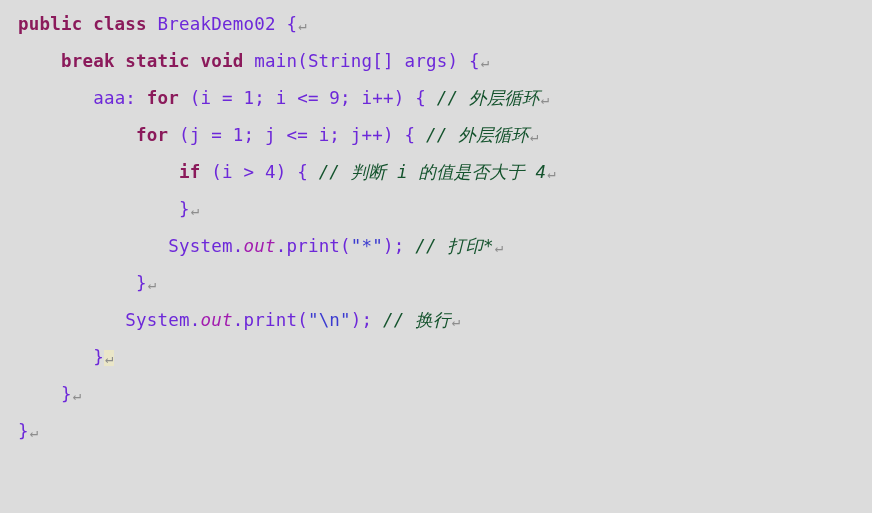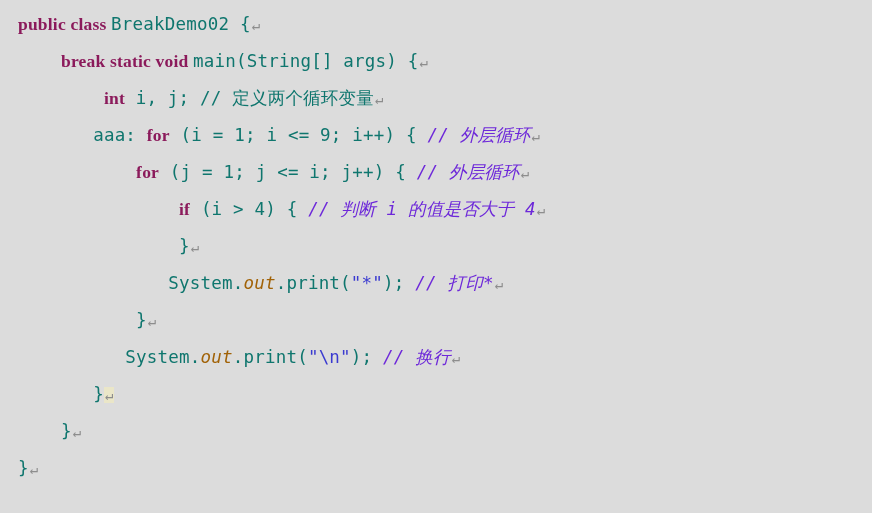--- a/index.html
+++ b/index.html
@@ -22,35 +22,34 @@
   .code-line {
     height: 37px;
     line-height: 37px;
     white-space: pre;
     font-size: 17.5px;
     letter-spacing: 0.2px;
     color: #2c2c2c;
   }
 
   
-  .tok-keyword   { color: #8b1a5b; font-weight: bold; font-family: Liberation Serif, serif; }
-  .tok-plain     { color: #0f766e; }
-  .tok-field     { color: #a16207; font-style: italic; }
+  .tok-keyword   { color: #8b1a5b; font-weight: bold; }
+  .tok-plain     { color: #6d28d9; }
+  .tok-field     { color: #a21caf; font-style: italic; }
   .tok-string    { color: #3a3ad0; }
-  .tok-comment   { color: #6d28d9; font-style: italic; }
+  .tok-comment   { color: #14532d; font-style: italic; }
   .tok-return    { color: #8d8d8d; font-size: 14px; padding-left: 1px; }
   .tok-return-hl { color: #8d8d8d; font-size: 14px; background: #eae6c8; padding-left: 1px; }
 </style>
 </head>
 <body>
 
 <div id="code-listing">
     <div class="code-line"><span class="tok-keyword">public class </span><span class="tok-plain">BreakDemo02 {</span><span class="tok-return">↵</span></div>
     <div class="code-line"><span>    </span><span class="tok-keyword">break static void </span><span class="tok-plain">main(String[] args) {</span><span class="tok-return">↵</span></div>
-    <div class="code-line"><span>        </span><span class="tok-keyword">int</span><span class="tok-plain"> i, j; // 定义两个循环变量</span><span class="tok-return">↵</span></div>
     <div class="code-line"><span>       </span><span class="tok-plain">aaa: </span><span class="tok-keyword">for</span><span class="tok-plain"> (i = 1; i &lt;= 9; i++) {</span><span class="tok-comment"> // 外层循环</span><span class="tok-return">↵</span></div>
     <div class="code-line"><span>           </span><span class="tok-keyword">for</span><span class="tok-plain"> (j = 1; j &lt;= i; j++) {</span><span class="tok-comment"> // 外层循环</span><span class="tok-return">↵</span></div>
     <div class="code-line"><span>               </span><span class="tok-keyword">if</span><span class="tok-plain"> (i &gt; 4) {</span><span class="tok-comment"> // 判断 i 的值是否大于 4</span><span class="tok-return">↵</span></div>
     <div class="code-line"><span>               </span><span class="tok-plain">}</span><span class="tok-return">↵</span></div>
     <div class="code-line"><span>              </span><span class="tok-plain">System.</span><span class="tok-field">out</span><span class="tok-plain">.print(</span><span class="tok-string">"*"</span><span class="tok-plain">);</span><span class="tok-comment"> // 打印*</span><span class="tok-return">↵</span></div>
     <div class="code-line"><span>           </span><span class="tok-plain">}</span><span class="tok-return">↵</span></div>
     <div class="code-line"><span>          </span><span class="tok-plain">System.</span><span class="tok-field">out</span><span class="tok-plain">.print(</span><span class="tok-string">"\n"</span><span class="tok-plain">);</span><span class="tok-comment"> // 换行</span><span class="tok-return">↵</span></div>
     <div class="code-line"><span>       </span><span class="tok-plain">}</span><span class="tok-return-hl">↵</span></div>
     <div class="code-line"><span>    </span><span class="tok-plain">}</span><span class="tok-return">↵</span></div>
     <div class="code-line"><span class="tok-plain">}</span><span class="tok-return">↵</span></div>

